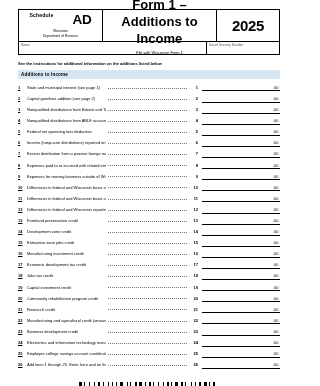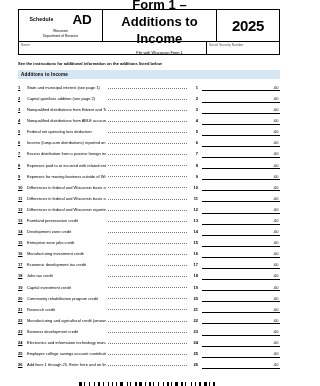--- a/index.html
+++ b/index.html
@@ -37,21 +37,21 @@
     border-right: 0.6px solid #000;
     box-sizing: border-box;
     display: flex;
     flex-direction: column;
     align-items: center;
     justify-content: center;
     padding-top: 1px;
   }
   .sched-line {
     display: flex;
-    align-items: center;
+    align-items: flex-start;
     justify-content: center;
     line-height: 1;
     gap: 18px;
   }
   .sched-word {
     font-size: 5.2px;
     font-weight: bold;
     letter-spacing: 0.1px;
     margin-right: 1px;
   }

